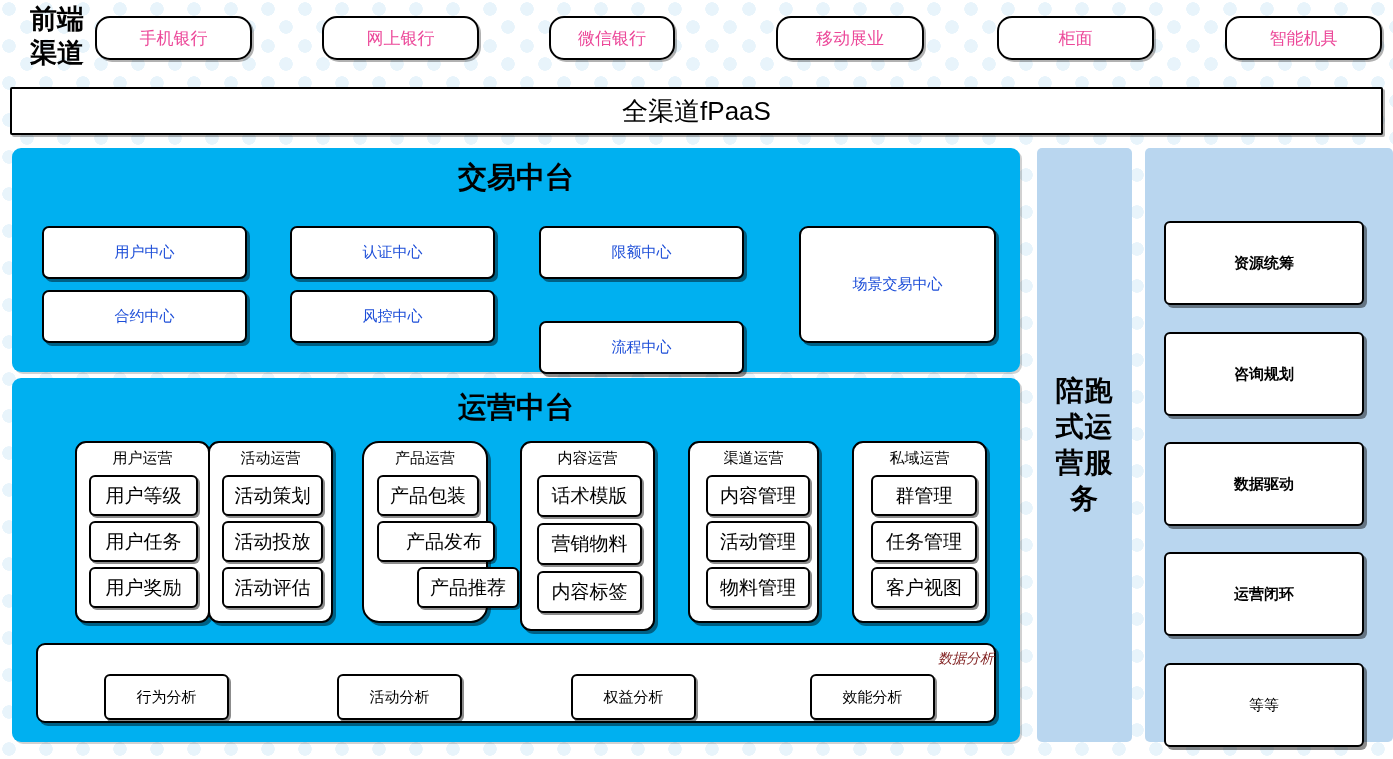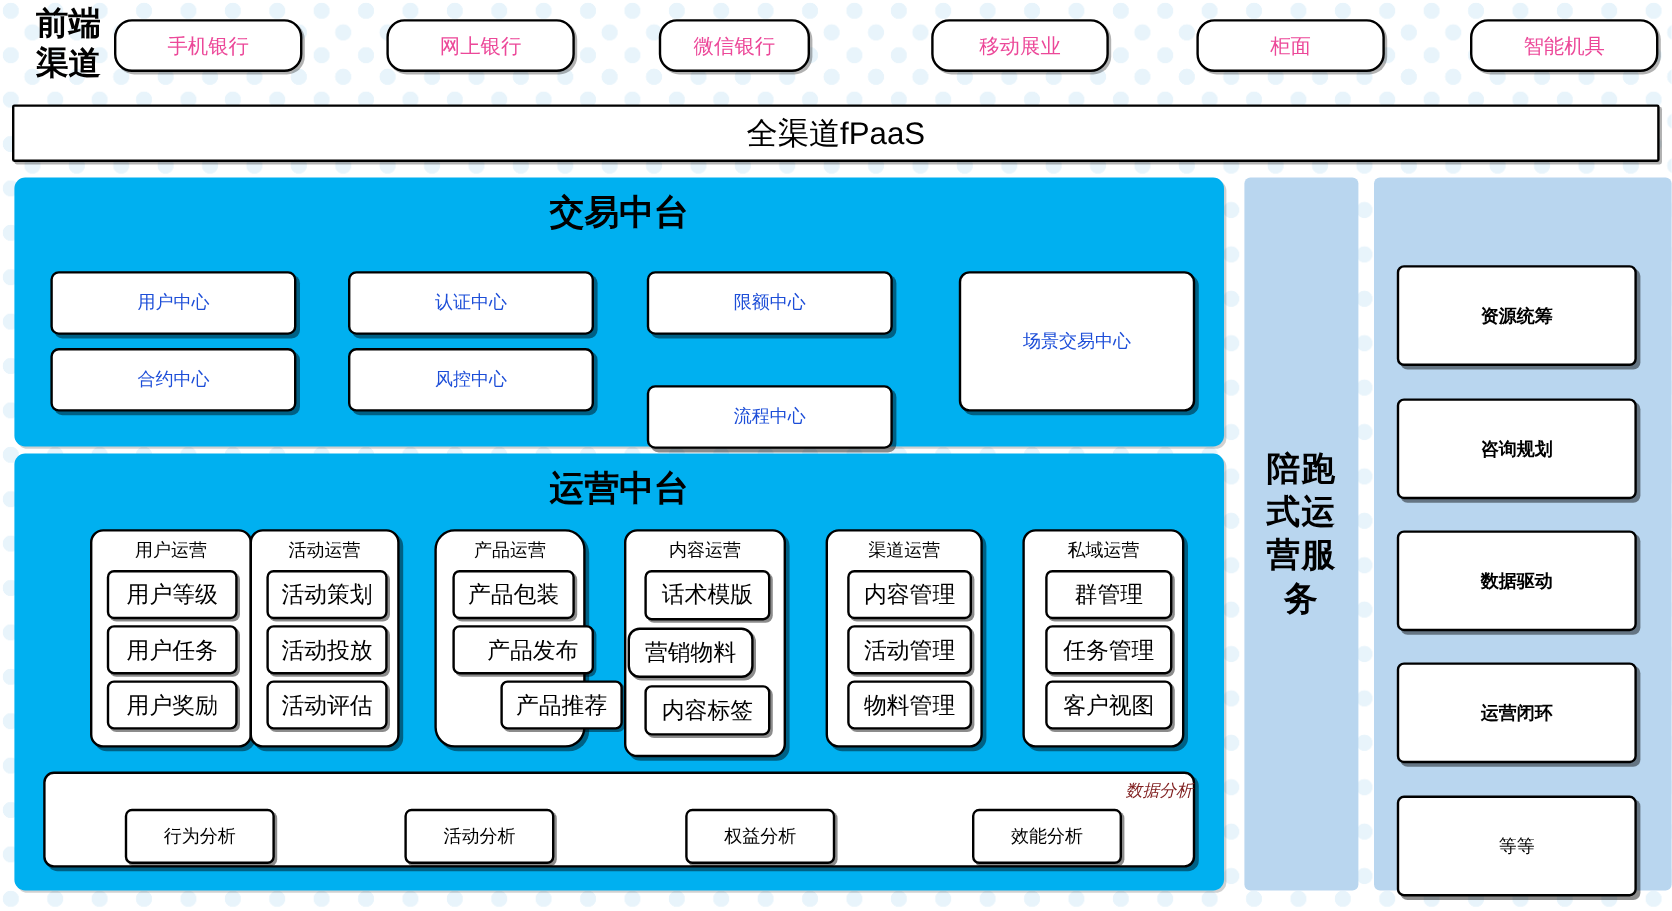--- a/index.html
+++ b/index.html
@@ -176,21 +176,21 @@
     <div class="abs ops-col" style="left:350px;top:63px;width:126px;height:182px;border-radius:17px;">
       <div class="ops-col-title">产品运营</div>
       <div class="ops-item" style="left:13px;top:32px;width:98px;height:37px;">产品包装</div>
       <div class="ops-item" style="left:13px;top:78px;width:98px;height:37px;padding-left:16px;">产品发布</div>
       <div class="ops-item" style="left:13px;top:124px;width:98px;height:37px;margin-left:40px;">产品推荐</div>
     </div>
 
     <div class="abs ops-col" style="left:508px;top:63px;width:135px;height:190px;">
       <div class="ops-col-title">内容运营</div>
       <div class="ops-item" style="left:15px;top:32px;width:101px;height:38px;">话术模版</div>
-      <div class="ops-item" style="left:1px;top:80px;width:101px;height:38px;border-radius:10px;">营销物料</div>
+      <div class="ops-item" style="left:15px;top:80px;width:101px;height:38px;">营销物料</div>
       <div class="ops-item" style="left:15px;top:128px;width:101px;height:38px;">内容标签</div>
     </div>
 
     <div class="abs ops-col" style="left:676px;top:63px;width:131px;height:182px;">
       <div class="ops-col-title">渠道运营</div>
       <div class="ops-item" style="left:16px;top:32px;width:100px;height:37px;">内容管理</div>
       <div class="ops-item" style="left:16px;top:78px;width:100px;height:37px;">活动管理</div>
       <div class="ops-item" style="left:16px;top:124px;width:100px;height:37px;">物料管理</div>
     </div>
 

